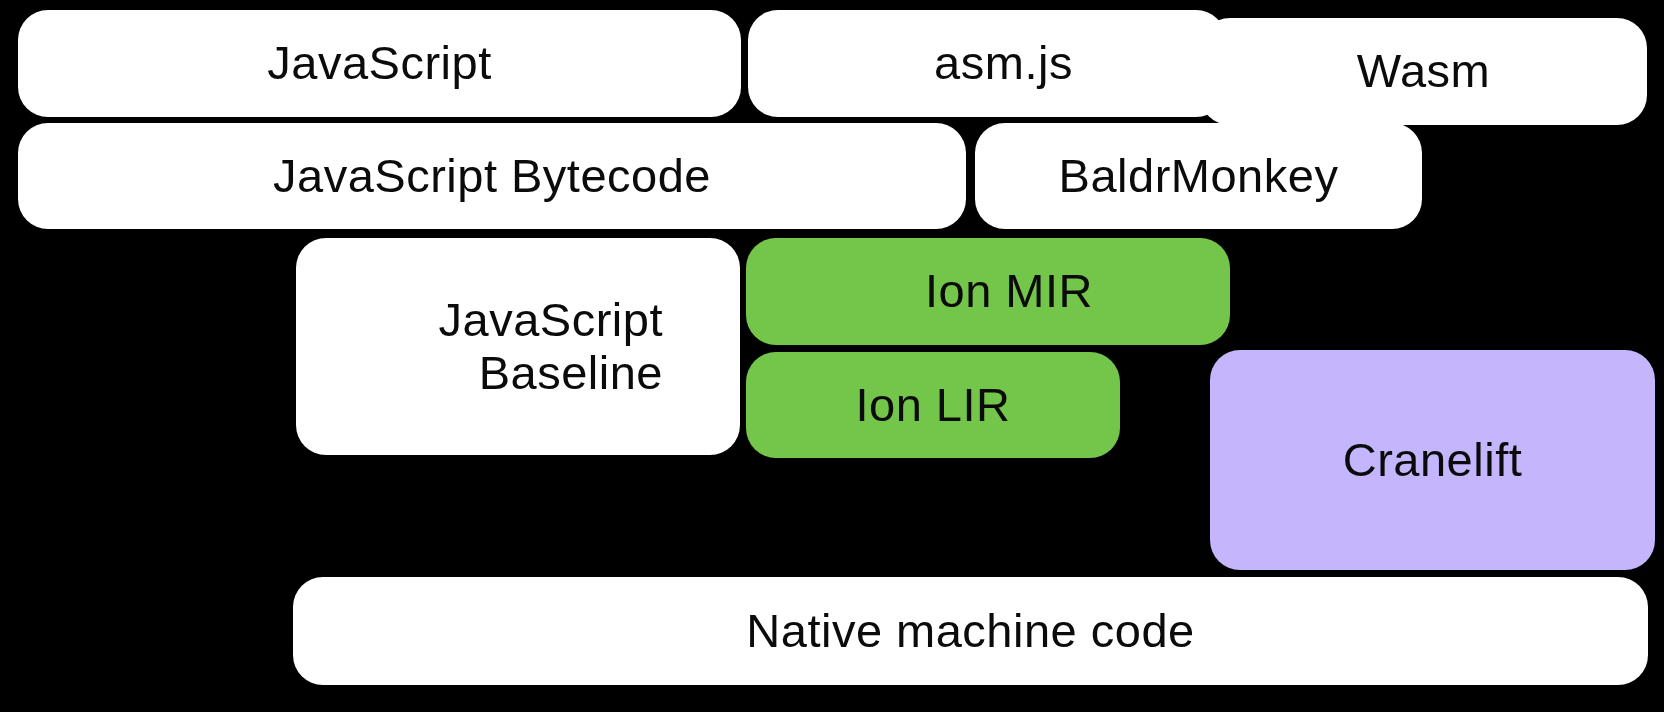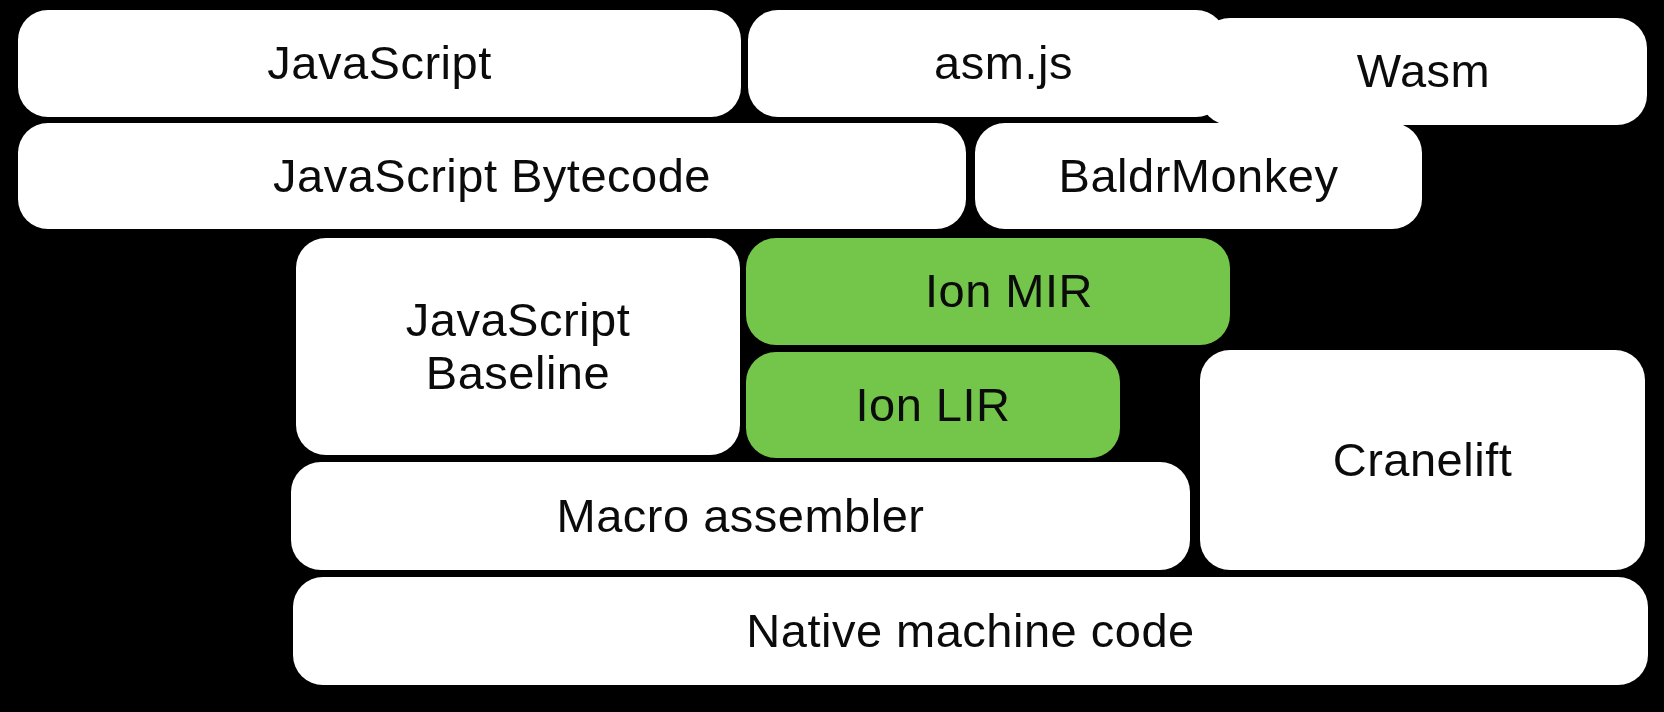--- a/index.html
+++ b/index.html
@@ -28,21 +28,21 @@
     line-height: 1.12;
     letter-spacing: 0.5px;
   }
   
   .b-javascript       { left: 18px;   top: 10px;  width: 723px;  height: 107px; }
   .b-asmjs            { left: 748px;  top: 10px;  width: 445px;  height: 107px; }
   .b-wasm             { left: 1200px; top: 10px;  width: 447px;  height: 107px; margin-top: 8px; }
   .b-bytecode         { left: 18px;   top: 123px; width: 948px;  height: 106px; }
   .b-baldrmonkey      { left: 975px;  top: 123px; width: 447px;  height: 106px; }
   .b-interpreter      { left: 18px;   top: 238px; width: 269px;  height: 332px; }
-  .b-baseline         { left: 296px;  top: 238px; width: 444px;  height: 217px; padding: 0; }
+  .b-baseline         { left: 296px;  top: 238px; width: 444px;  height: 217px; padding: 0; text-align: right; }
   .b-baseline .label  { max-width: 290px; }
   .b-ion-mir          { left: 746px;  top: 238px; width: 442px;  height: 107px; }
   .b-ion-lir          { left: 746px;  top: 352px; width: 374px;  height: 106px; }
   .b-cranelift        { left: 1200px; top: 350px; width: 445px;  height: 220px; }
   .b-macro-assembler  { left: 291px;  top: 462px; width: 899px;  height: 108px; }
   .b-native           { left: 293px;  top: 577px; width: 1355px; height: 108px; }
   .label { display: inline-block; }
 </style>
 </head>
 <body>
@@ -75,25 +75,22 @@
   </div>
 
   <div class="box b-ion-mir" style="background: rgb(116, 198, 74); padding-left: 42px;">
     <span class="label">Ion MIR</span>
   </div>
 
   <div class="box b-ion-lir" style="background: rgb(116, 198, 74);">
     <span class="label">Ion LIR</span>
   </div>
 
-  <div class="box b-cranelift" style="background: #ffffff;">
+  <div class="box b-cranelift" style="background: #c4b5fd; margin-left: 10px;">
     <span class="label">Cranelift</span>
   </div>
 
-  <div class="box b-macro-assembler" style="background: rgb(255, 255, 255);">
-    <span class="label">Macro assembler</span>
-  </div>
 
   <div class="box b-native" style="background: rgb(255, 255, 255);">
     <span class="label">Native machine code</span>
   </div>
 
 </div>
 
 </body></html>

